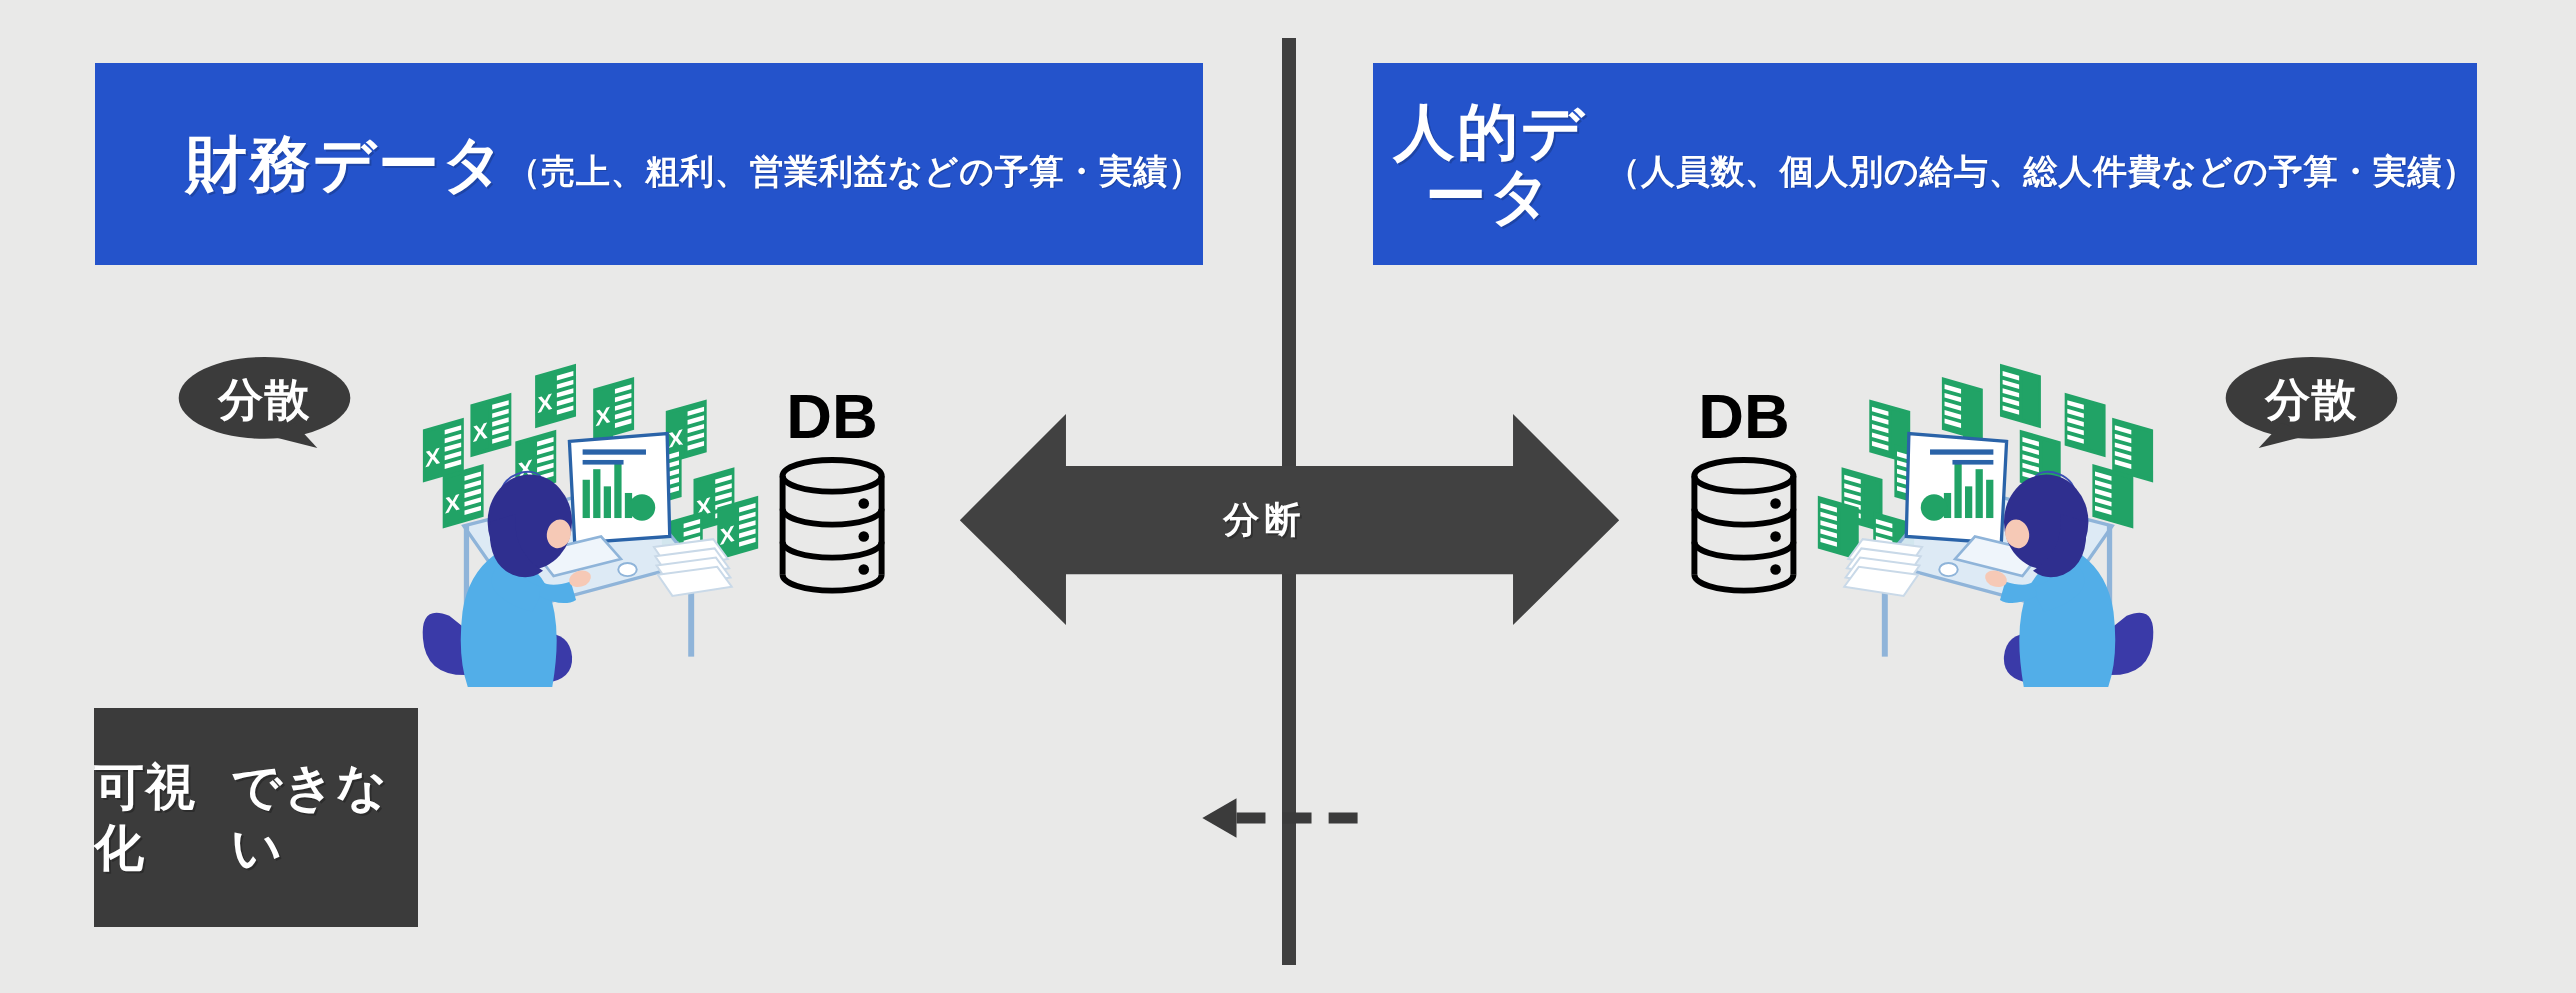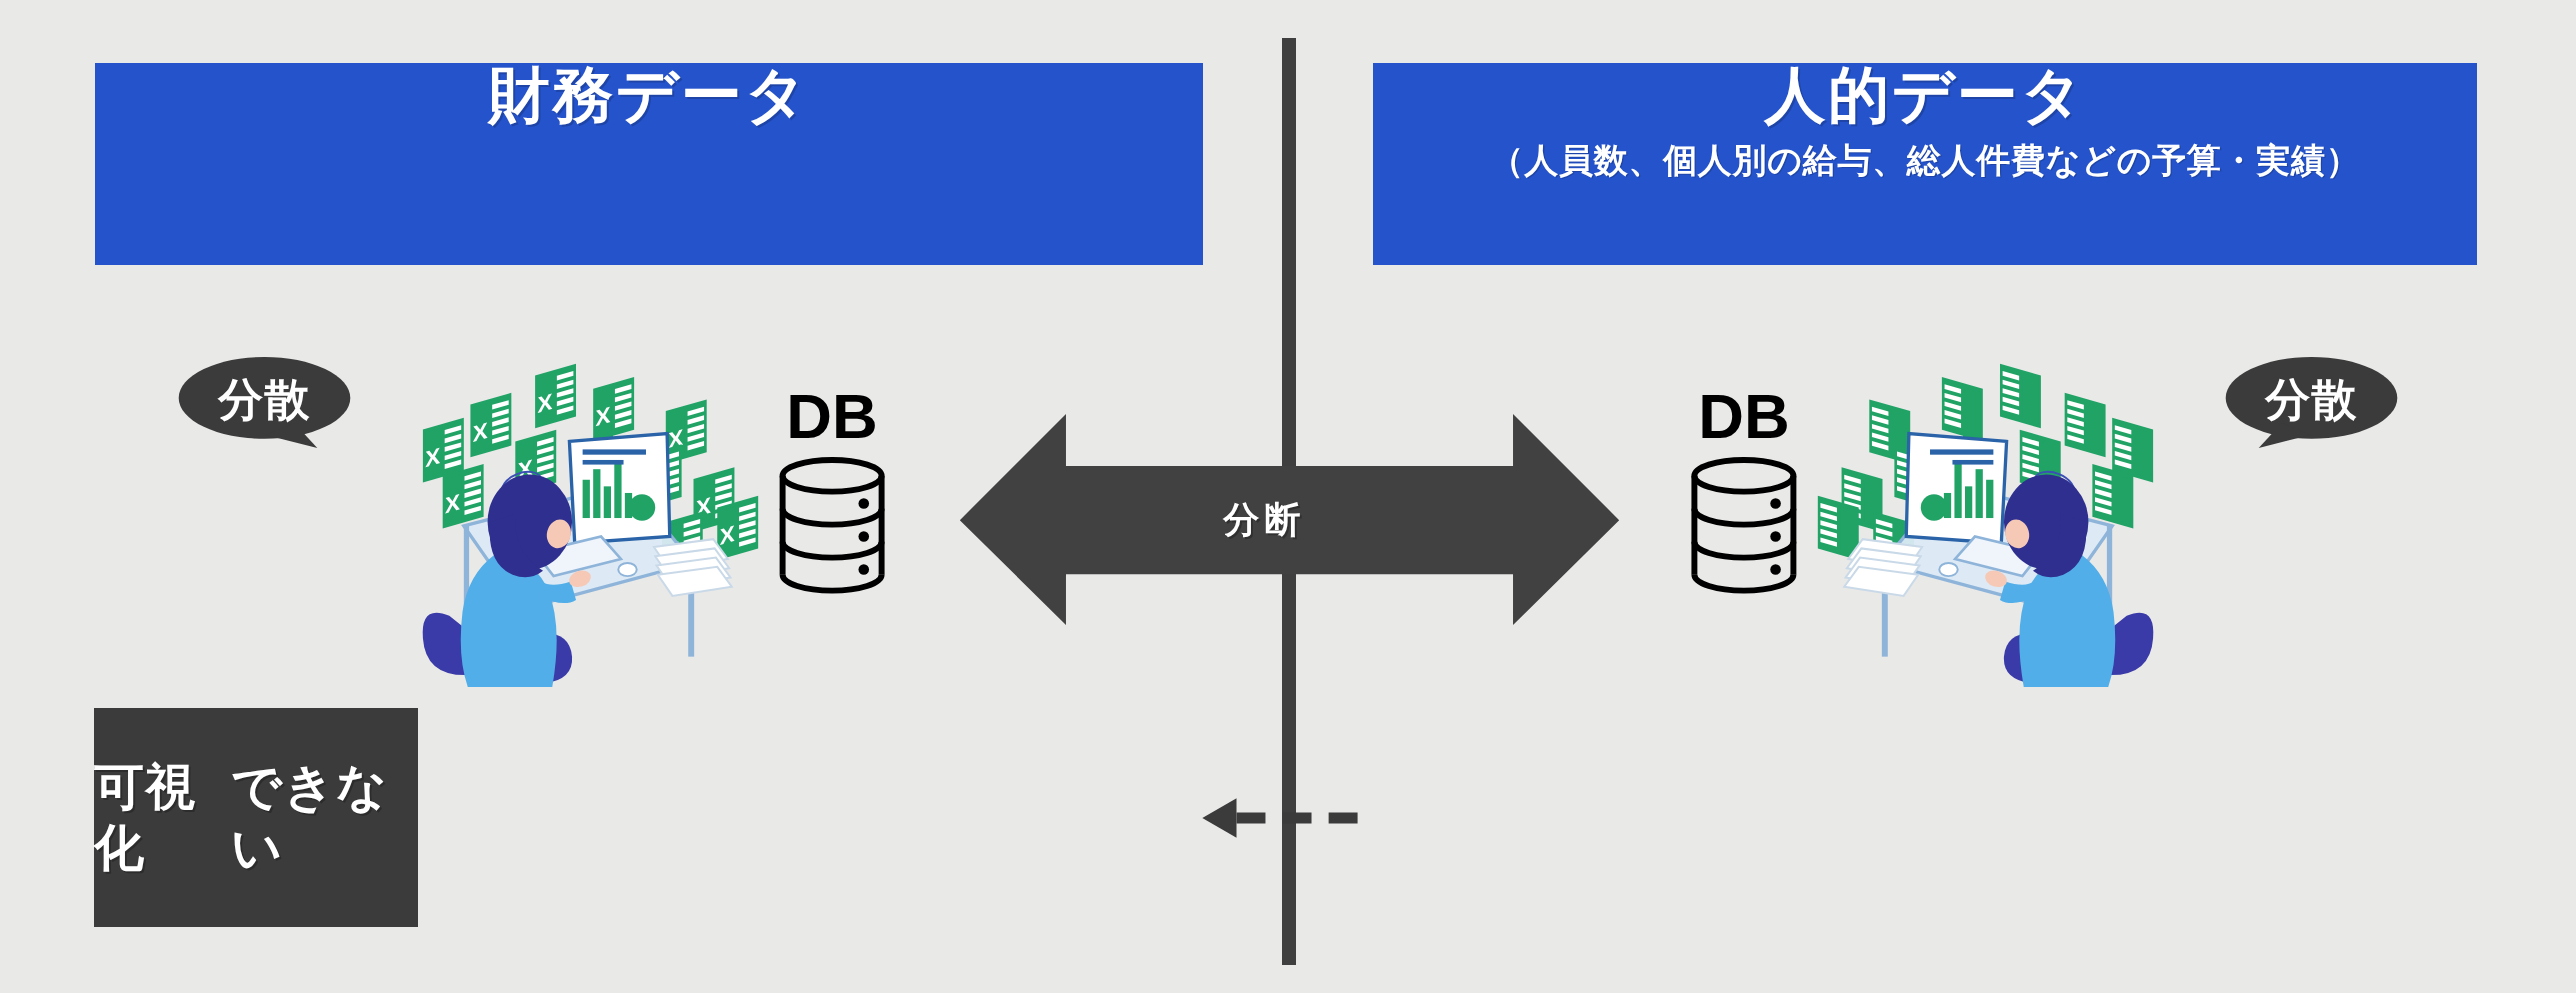--- a/index.html
+++ b/index.html
@@ -11,22 +11,22 @@
     overflow:hidden;
     position:relative;
   }
   .stage{position:absolute;left:0;top:0;width:2576px;height:993px;}
 
   
   .banner{
     position:absolute;
     background:#2453CB;
     color:#FFFFFF;
-    display:flex;flex-direction:column;
-    align-items:center;justify-content:flex-start;
+    display:flex;flex-direction:row;
+    align-items:center;justify-content:flex-end;
     box-sizing:border-box;
     text-align:center;
   }
   .banner .b-title{
     font-size:61px;font-weight:bold;line-height:1.05;
     letter-spacing:2.6px;
     text-shadow:2px 2px 0 rgba(0,0,0,.18);
   }
   .banner .b-sub{
     font-size:34px;font-weight:bold;line-height:1.1;
@@ -91,20 +91,21 @@
     position:absolute;left:1202px;top:793px;width:173px;height:50px;
   }
 </style>
 </head>
 <body>
 
 <div class="stage">
 
   <div class="banner" id="banner-left">
     <div class="b-title">財務データ</div>
+    <div class="b-sub">（売上、粗利、営業利益などの予算・実績）</div>
   </div>
 
   <div class="banner" id="banner-right">
     <div class="b-title">人的データ</div>
     <div class="b-sub">（人員数、個人別の給与、総人件費などの予算・実績）</div>
   </div>
 
   <div id="divider"></div>
 
   <svg id="double-arrow" viewBox="0 0 1000 320">

